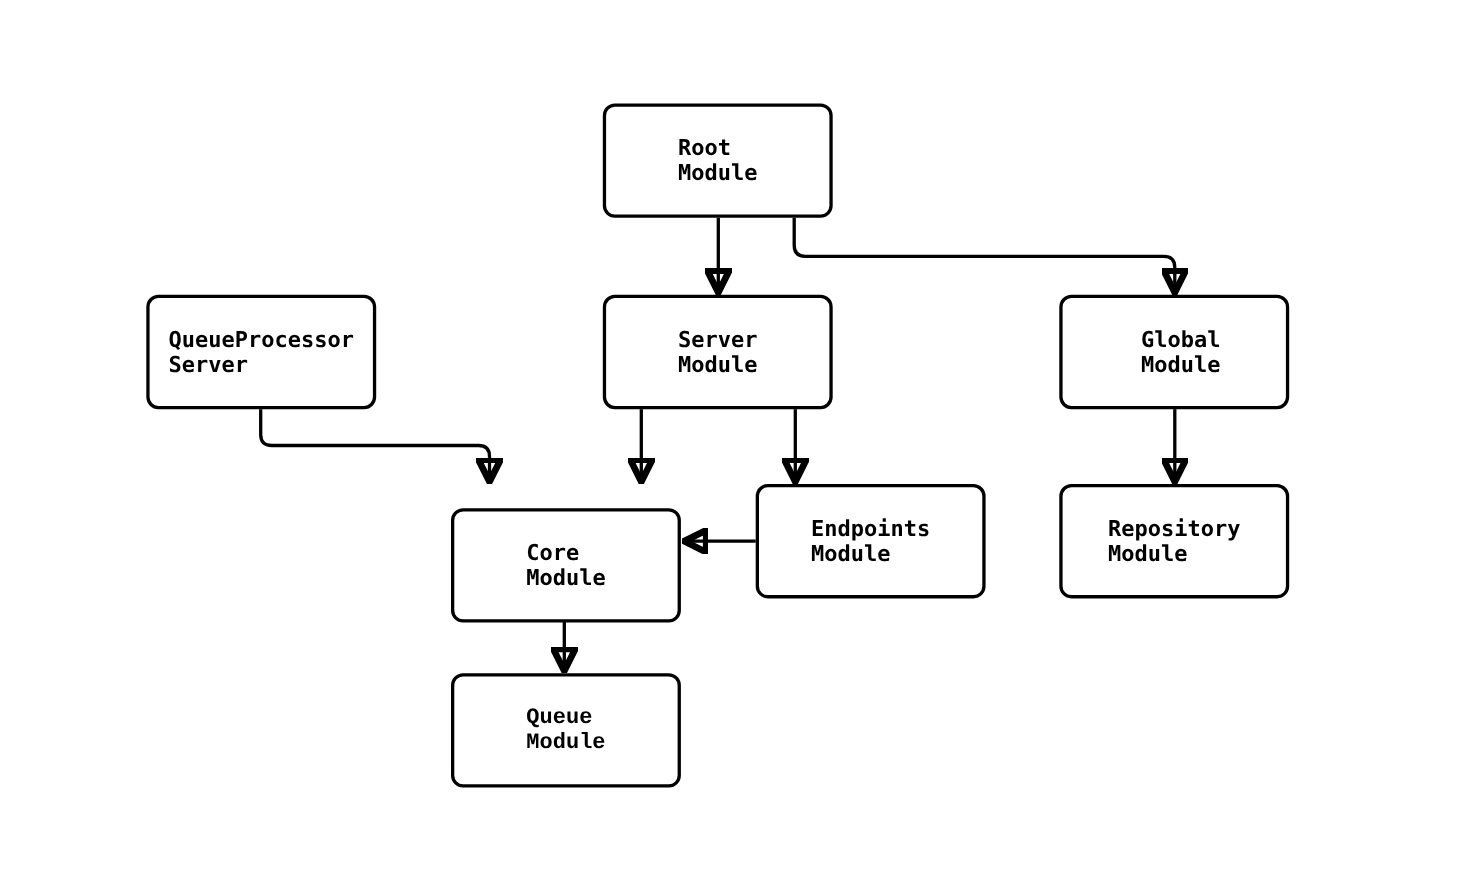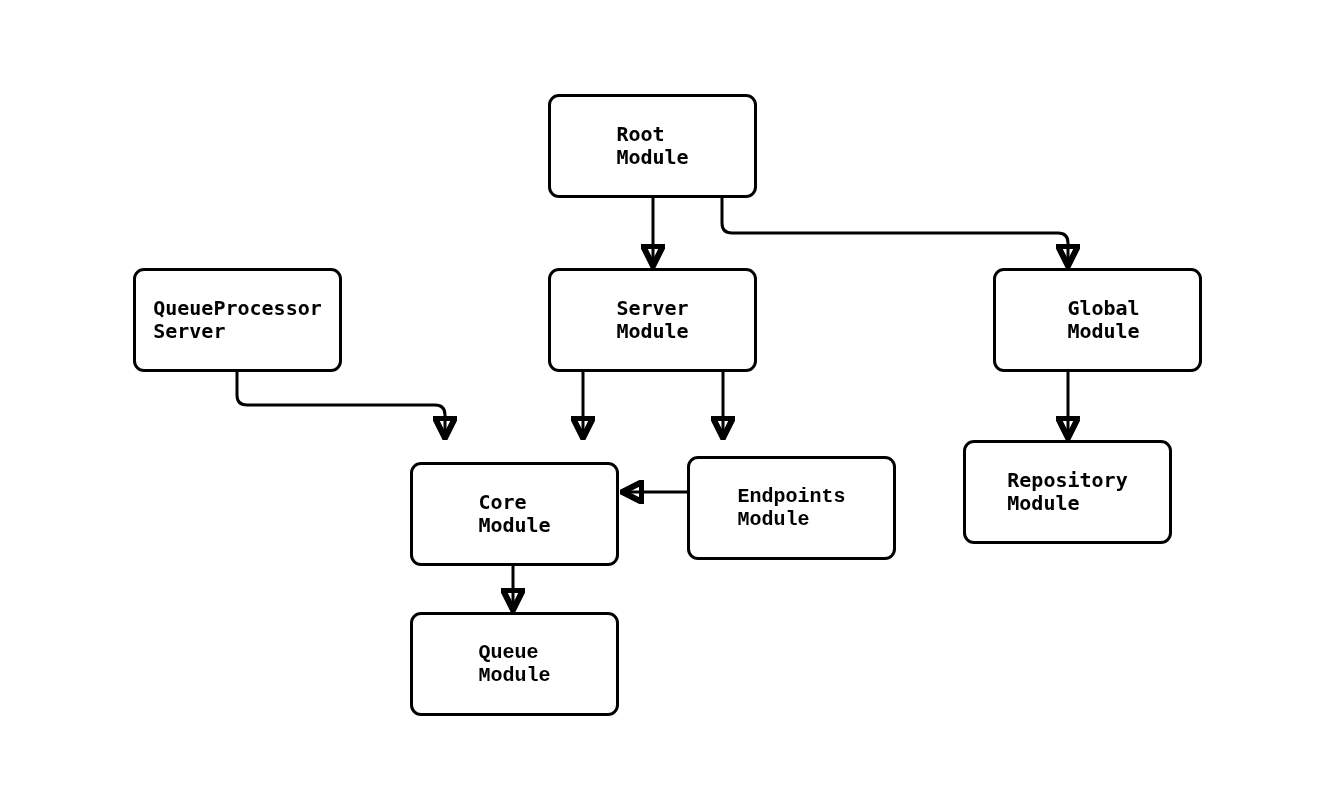--- a/index.html
+++ b/index.html
@@ -41,23 +41,23 @@
     text-align: left;
     font-size: 20px;
     font-weight: bold;
     line-height: 23px;
     color: #000000;
     white-space: pre-line;
   }
   .n-root           { left: 548px; top: 94px;  }
   .n-queueprocessor { left: 133px; top: 268px; }
   .n-server         { left: 548px; top: 268px; }
-  .n-global         { left: 993px; top: 268px; padding-left: 12px; }
+  .n-global         { left: 963px; top: 268px; padding-left: 12px; }
   .n-core           { left: 410px; top: 462px; }
-  .n-endpoints      { left: 687px; top: 456px; font-family: Liberation Mono, monospace; }
+  .n-endpoints      { left: 687px; top: 440px; }
   .n-repository     { left: 963px; top: 440px; }
   .n-queue          { left: 410px; top: 612px; font-family: Liberation Mono, monospace; }
 </style>
 </head>
 <body>
 
 <div class="canvas">
 
   <svg class="edges" width="1337" height="809" viewBox="0 0 1337 809" xmlns="http://www.w3.org/2000/svg">
     <defs>

